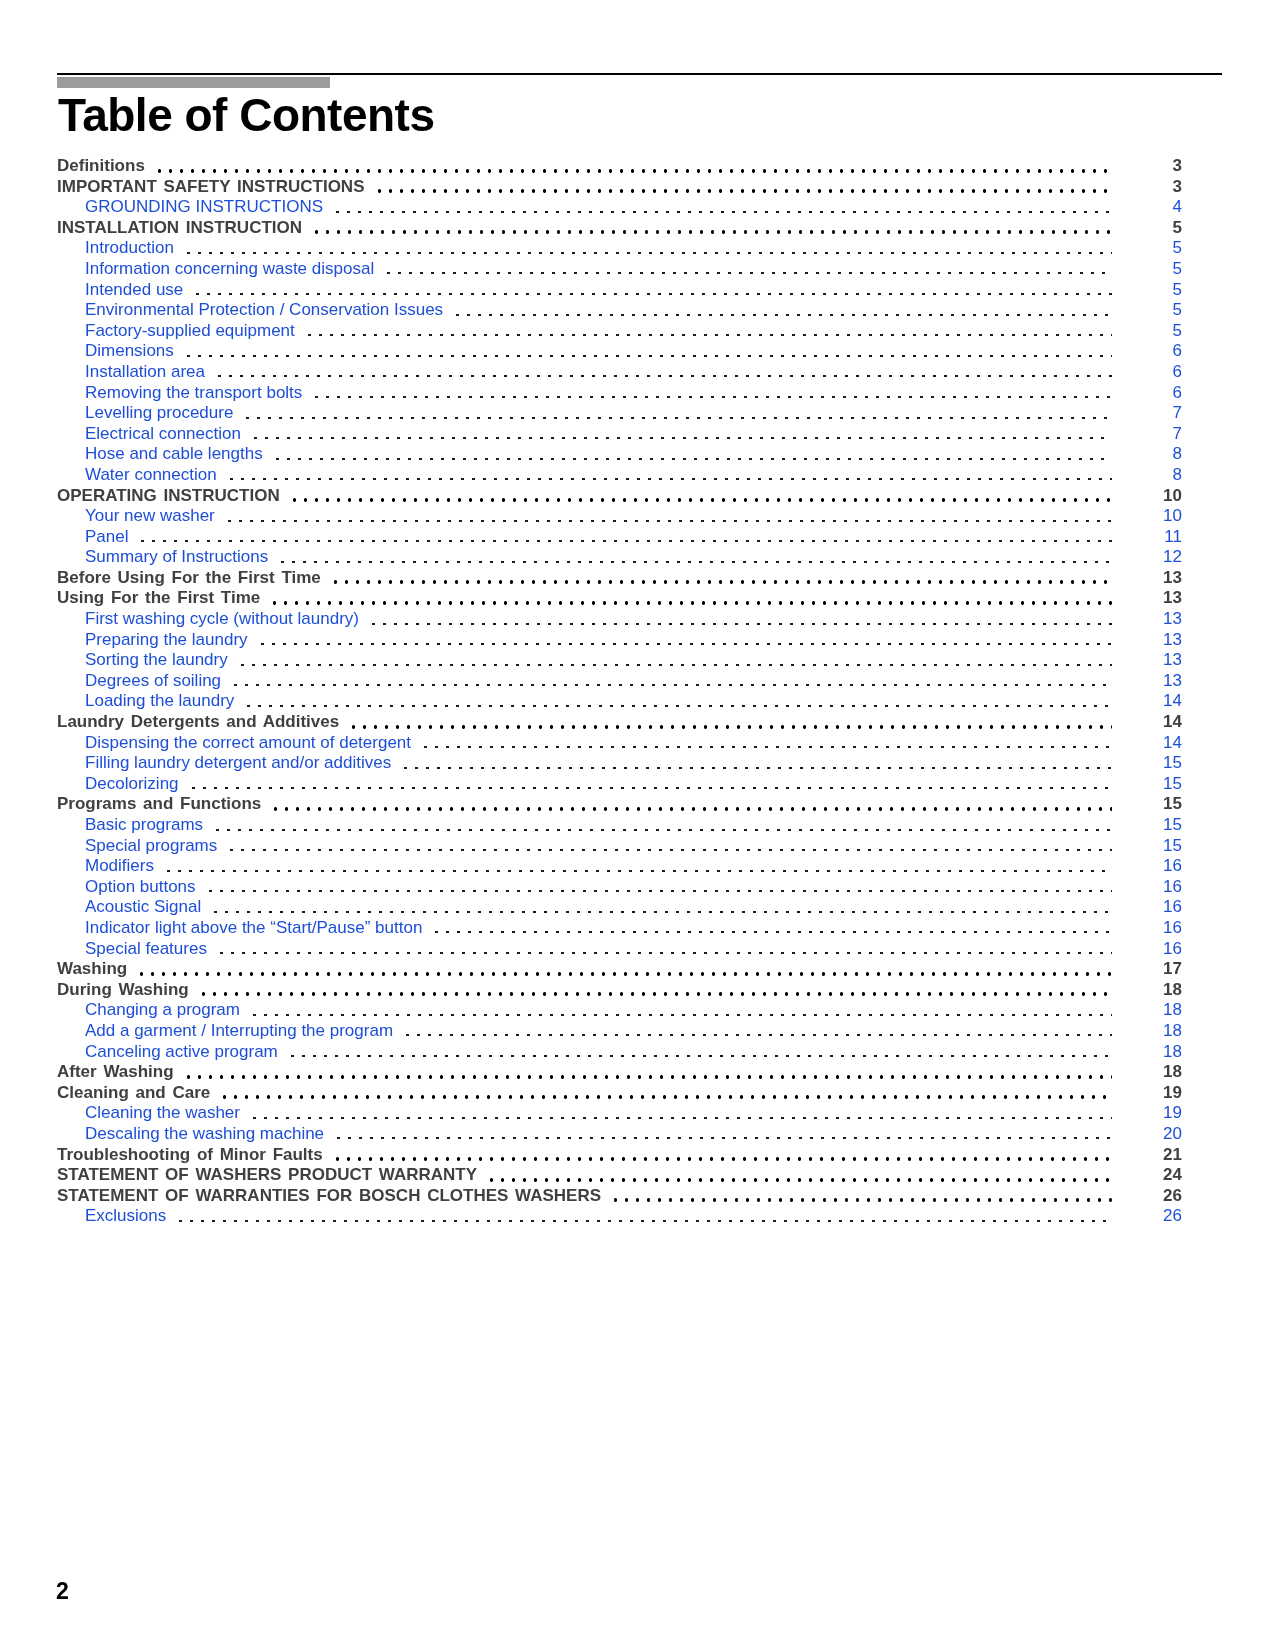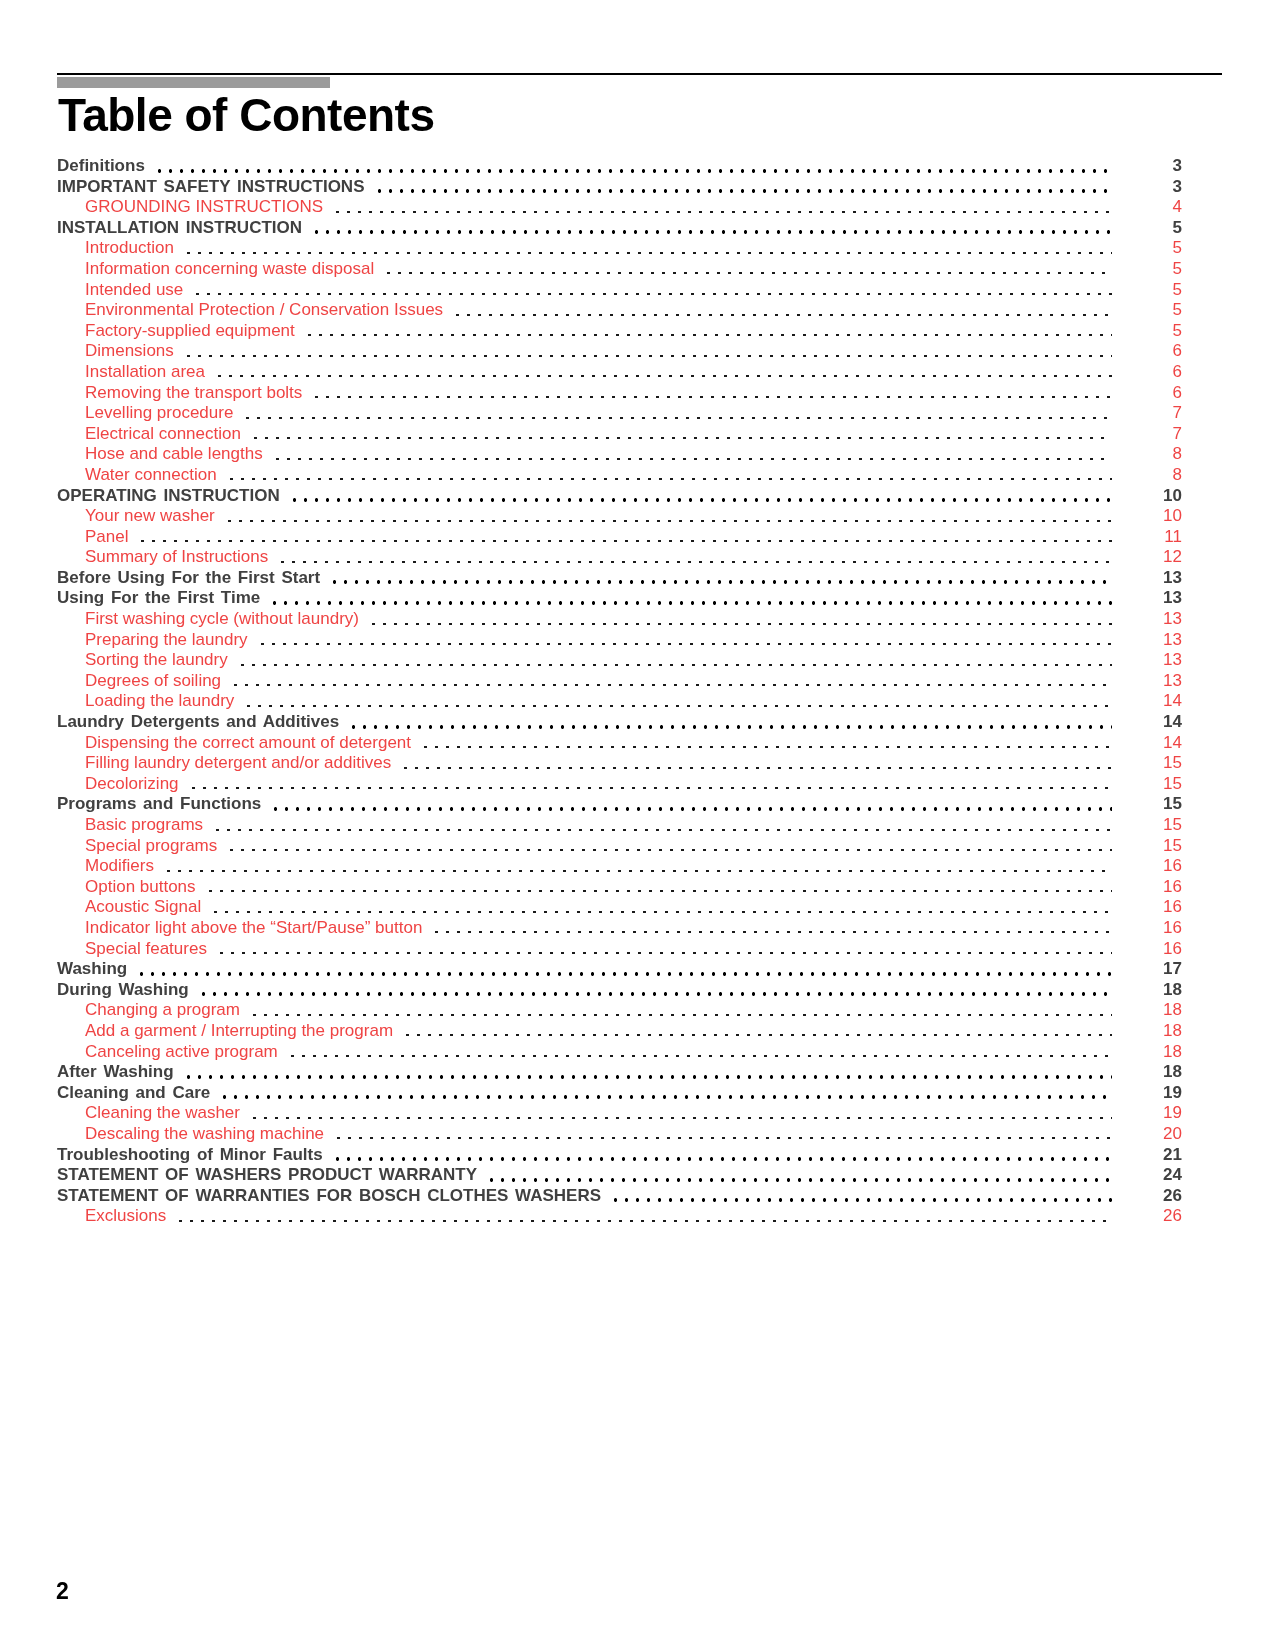--- a/index.html
+++ b/index.html
@@ -43,21 +43,21 @@
     left: 57px;
     top: 156px;
     width: 1125px;
   }
   .toc-row {
     display: flex;
     align-items: baseline;
     height: 20.6px;
     font-size: 17px;
     line-height: 20.6px;
-    color: #ef4444;
+    color: #1d4ed8;
   }
   .toc-row.bold {
     font-weight: bold;
     color: #404040;
     word-spacing: 2px;
   }
   .toc-row.indent { padding-left: 28px; }
   .toc-label { white-space: nowrap; }
   .toc-leader {
     flex: 1;
@@ -213,21 +213,21 @@
     <span class="toc-page">11</span>
   </div>
 
   <div class="toc-row indent">
     <span class="toc-label">Summary of Instructions</span>
     <span class="toc-leader"></span>
     <span class="toc-page">12</span>
   </div>
 
   <div class="toc-row bold">
-    <span class="toc-label">Before Using For the First Start</span>
+    <span class="toc-label">Before Using For the First Time</span>
     <span class="toc-leader"></span>
     <span class="toc-page">13</span>
   </div>
 
   <div class="toc-row bold">
     <span class="toc-label">Using For the First Time</span>
     <span class="toc-leader"></span>
     <span class="toc-page">13</span>
   </div>
 

